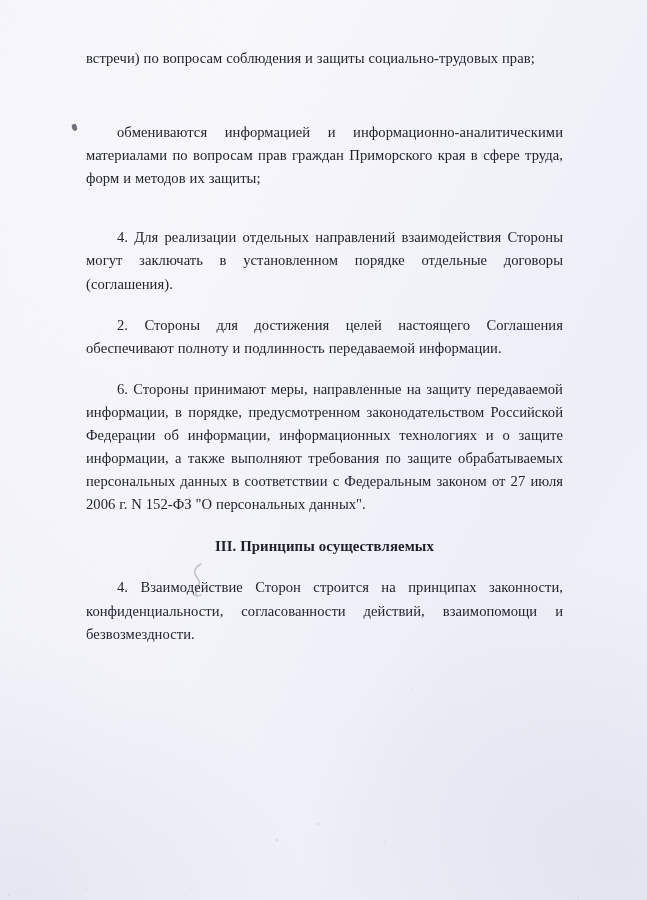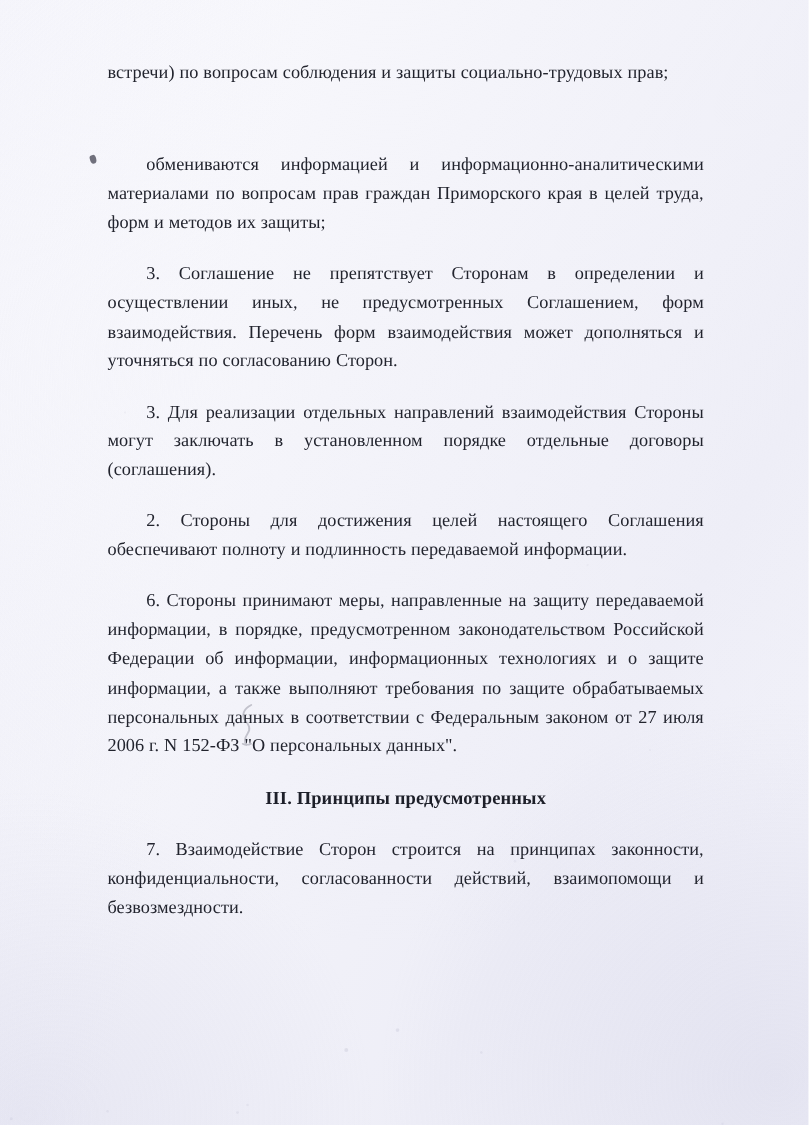--- a/index.html
+++ b/index.html
@@ -142,45 +142,44 @@
     <p class="para no-indent">встречи) по вопросам соблюдения и защиты социально-трудовых прав;</p>
 
     <div class="gap-sm"></div>
 
 
     <div class="gap-sm"></div>
 
 
     <div class="gap-sm"></div>
 
-    <p class="para">обмениваются информацией и информационно-аналитическими материалами по вопросам прав граждан Приморского края в целей труда, форм и методов их защиты;</p>
+    <p class="para">обмениваются информацией и информационно-аналитическими материалами по вопросам прав граждан Приморского края в сфере труда, форм и методов их защиты;</p>
 
     <div class="gap-md"></div>
 
-    <p class="para">3. Соглашение не препятствует Сторонам в определении и осуществлении иных, не предусмотренных Соглашением, форм взаимодействия. Перечень форм взаимодействия может дополняться и уточняться по согласованию Сторон.</p>
 
     <div class="gap-md"></div>
 
-    <p class="para">3. Для реализации отдельных направлений взаимодействия Стороны могут заключать в установленном порядке отдельные договоры (соглашения).</p>
+    <p class="para">4. Для реализации отдельных направлений взаимодействия Стороны могут заключать в установленном порядке отдельные договоры (соглашения).</p>
 
     <div class="gap-md"></div>
 
     <p class="para">2. Стороны для достижения целей настоящего Соглашения обеспечивают полноту и подлинность передаваемой информации.</p>
 
     <div class="gap-md"></div>
 
     <p class="para">6. Стороны принимают меры, направленные на защиту передаваемой информации, в порядке, предусмотренном законодательством Российской Федерации об информации, информационных технологиях и о защите информации, а также выполняют требования по защите обрабатываемых персональных данных в соответствии с Федеральным законом от 27 июля 2006 г. N 152-ФЗ "О персональных данных".</p>
 
     <div class="gap-hd"></div>
 
-    <h2 class="heading">III. Принципы предусмотренных</h2>
+    <h2 class="heading">III. Принципы осуществляемых</h2>
 
     <div class="gap-hd"></div>
 
-    <p class="para">7. Взаимодействие Сторон строится на принципах законности, конфиденциальности, согласованности действий, взаимопомощи и безвозмездности.</p>
+    <p class="para">4. Взаимодействие Сторон строится на принципах законности, конфиденциальности, согласованности действий, взаимопомощи и безвозмездности.</p>
 
     <div class="gap-hd"></div>
 
 
     <div class="gap-hd"></div>
 
   </div>
 </div>
 
 </body></html>

